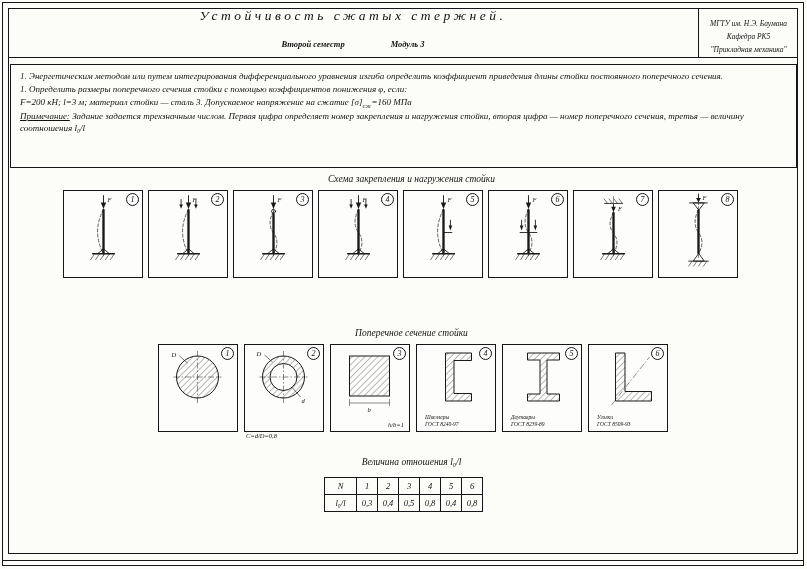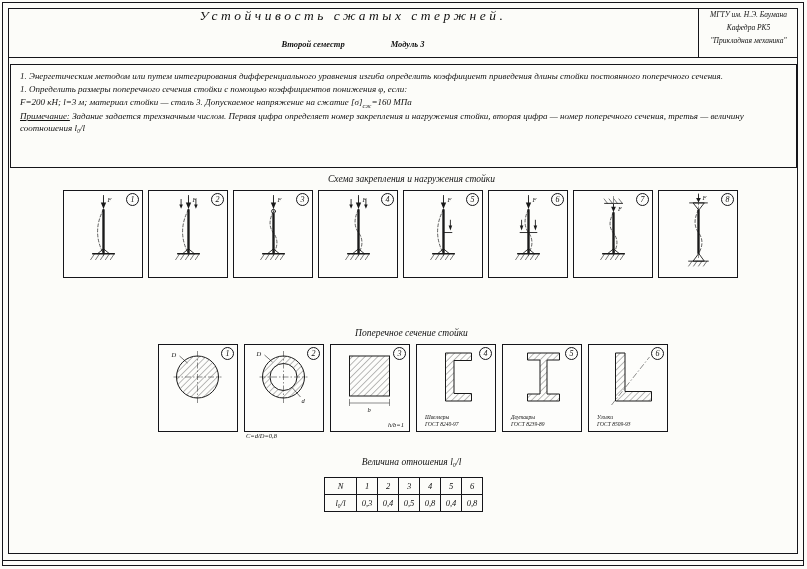--- a/index.html
+++ b/index.html
@@ -11,21 +11,21 @@
   }
   .outer { position:absolute; left:2px; top:2px; right:3px; bottom:3px; border:1px solid #15151a; }
   .frame { position:absolute; left:8px; top:8px; width:790px; height:546px; border:1px solid #15151a; }
   .footline { position:absolute; left:2px; right:3px; top:560px; border-top:1px solid #15151a; }
 
   .header { position:absolute; left:8px; top:8px; width:790px; height:50px; border-bottom:1px solid #15151a; }
   .title { padding-right:100px; text-align:center; font-size:13.5px; letter-spacing:3.5px; }
   .subtitle { margin-top:15px; padding-right:100px; display:flex; justify-content:center; gap:46px;
               font-size:8.5px; font-weight:bold; }
   .stamp { position:absolute; top:0; right:0; width:100px; height:50px; border-left:1px solid #15151a;
-           font-size:7.5px; text-align:center; padding-top:0; line-height:1.75; }
+           font-size:7.5px; text-align:center; padding-top:9px; line-height:1.75; }
 
   .tasks { position:absolute; left:10px; top:64px; width:787px; height:104px; border:1px solid #15151a;
            padding:5px 9px 0 9px; font-size:9px; line-height:1.42;font-style:italic; }
   .tasks p { margin:0; }
   .u { text-decoration:underline; }
   sub { font-size:6.5px; }
 
   .row-title { position:absolute; left:8px; width:100%; text-align:center; font-size:9.5px; }
   #schemes-title { top:174px; }
   #sections-title { top:328px; }

